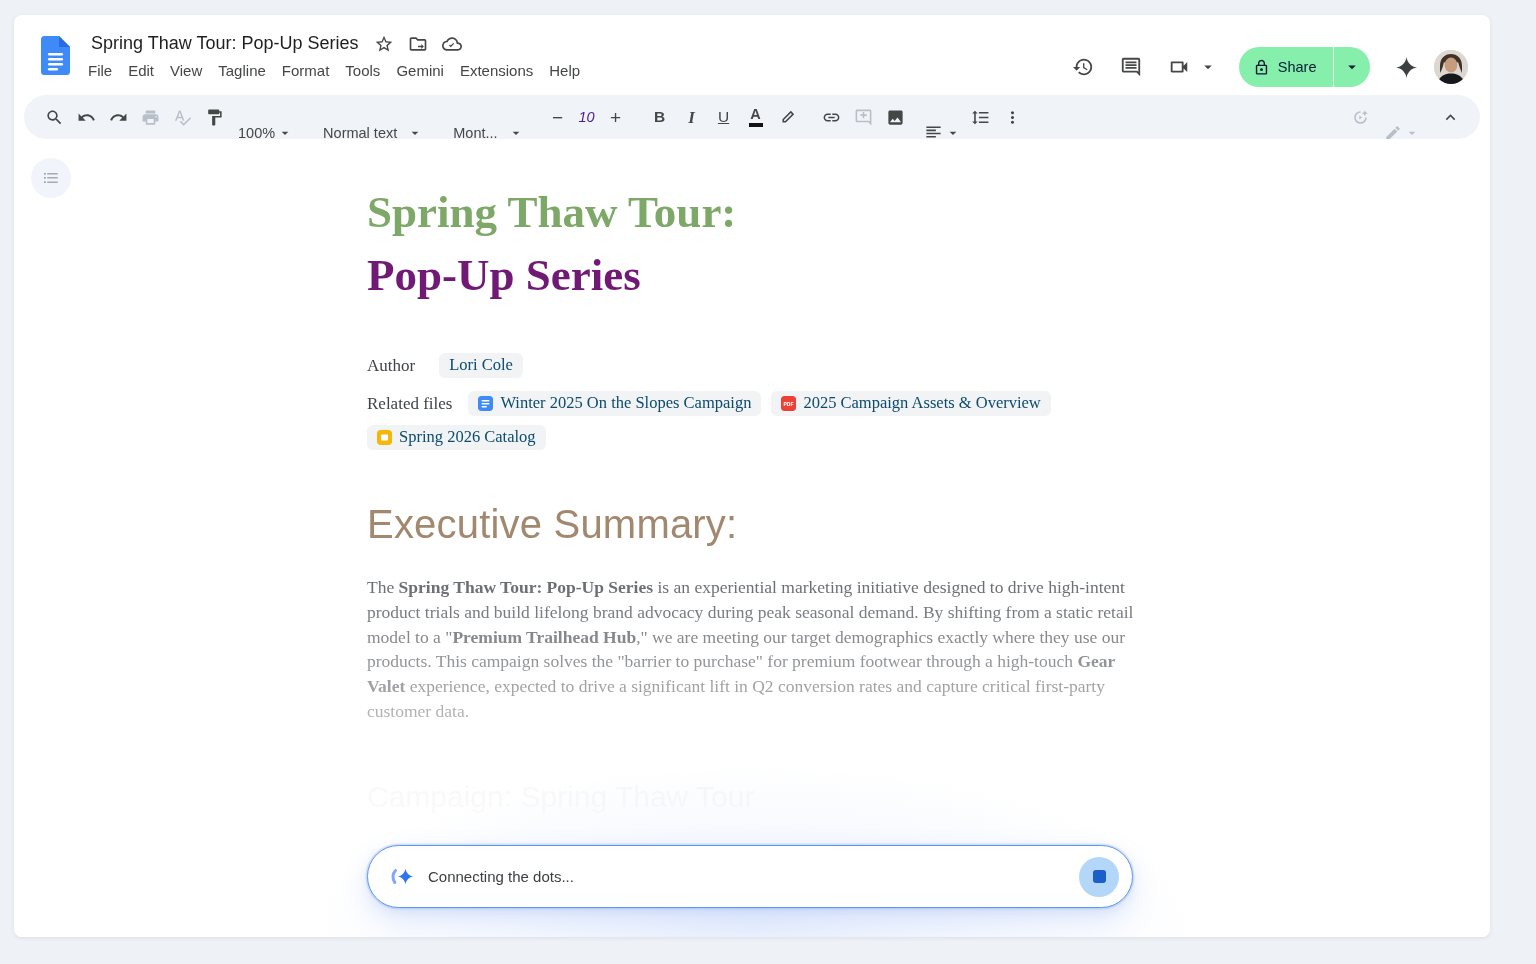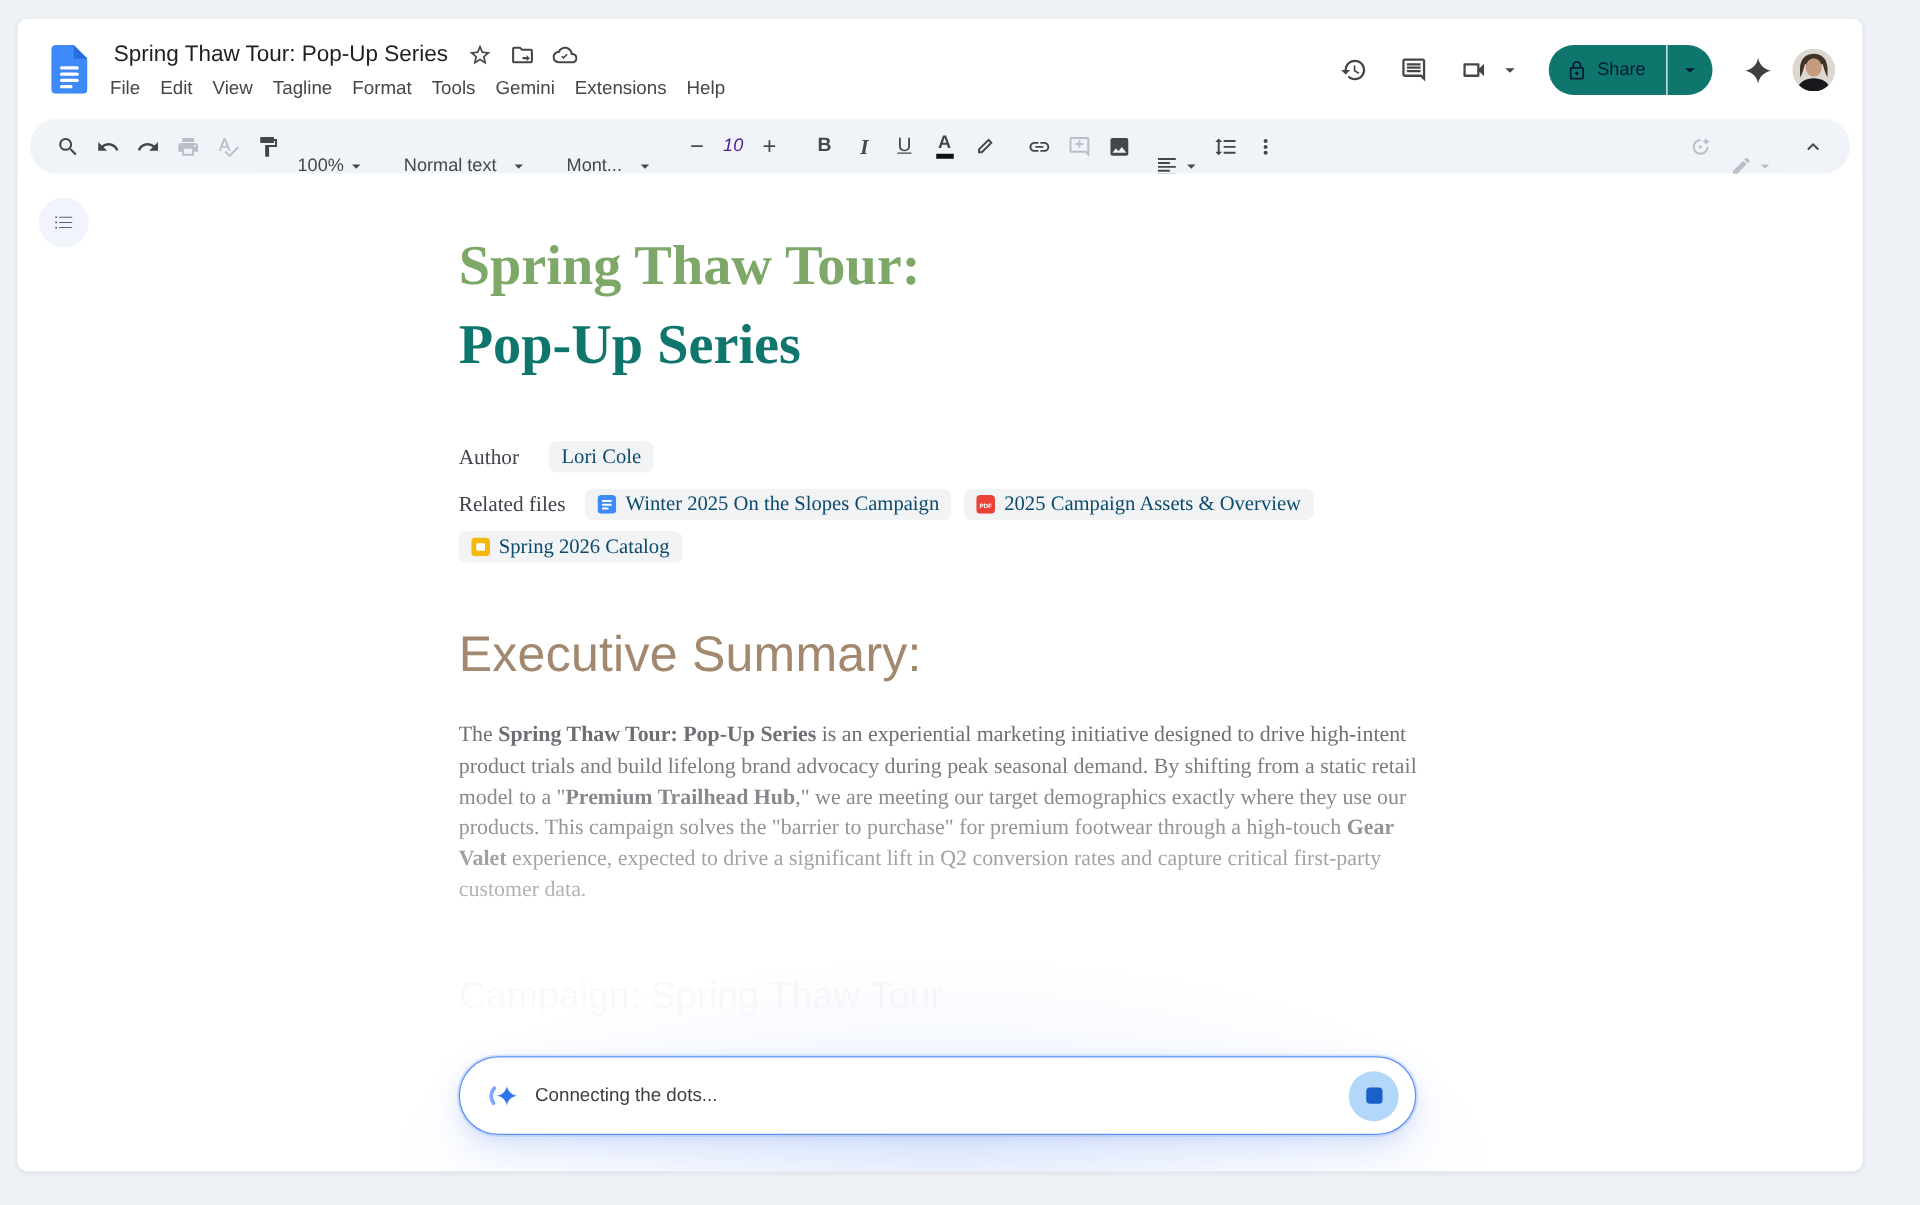--- a/index.html
+++ b/index.html
@@ -17,21 +17,21 @@
   .tr-icon { width:24px; height:24px; display:flex; align-items:center; justify-content:center; color:#444746; cursor:pointer; border-radius:50%; }
   .tr-icon svg { width:20px; height:20px; fill:#444746; }
   .menubar { position:absolute; left:66px; top:44px; display:flex; }
   .menu-item { font-size:15px; color:#444746; padding:3px 8px; border-radius:6px; cursor:pointer; }
 
   .header-right { position:absolute; right:22px; top:20px; display:flex; align-items:center; gap:8px; }
   .hr-icon { width:40px; height:40px; display:flex; align-items:center; justify-content:center; border-radius:50%; cursor:pointer; }
   .hr-icon svg { width:22px; height:22px; fill:#444746; }
   .video-group { display:flex; align-items:center; cursor:pointer; margin-right:6px; }
   .caret { width:18px; height:18px; fill:#444746; }
-  .share-pill { display:flex; align-items:stretch; height:40px; border-radius:20px; background:#0f766e; overflow:hidden; margin:1px 8px; cursor:pointer;text-align:right; }
+  .share-pill { display:flex; align-items:stretch; height:40px; border-radius:20px; background:#86efac; overflow:hidden; margin:12px 8px; cursor:pointer;text-align:right; }
   .share-main { display:flex; align-items:center; gap:8px; padding:0 16px 0 14px; }
   .share-main svg { width:17px; height:17px; fill:#001d35; }
   .share-label { font-size:14.5px; font-weight:500; color:#001d35; }
   .share-divider { width:1.5px; background:#f4fbff; }
   .share-caret { display:flex; align-items:center; justify-content:center; width:36px; }
   .share-caret svg { width:18px; height:18px; fill:#001d35; }
   .gem-top svg { width:23px; height:23px; fill:#3c4043; }
   .avatar { width:34px; height:34px; border-radius:50%; overflow:hidden; cursor:pointer; background:#e3ddd6; }
 
   
@@ -56,21 +56,21 @@
 
   
   .docarea { position:absolute; left:0; right:0; top:124px; bottom:0; background:#fff; overflow:hidden; }
   .outline-btn { position:absolute; left:17px; top:19px; width:40px; height:40px; border-radius:50%;
                  background:#f1f4fa; display:flex; align-items:center; justify-content:center; cursor:pointer; }
   .outline-btn svg { width:18px; height:18px; fill:#5f6368; }
 
   .content { position:absolute; left:353px; top:0; width:775px; }
   .doc-h1 { font-family:"Liberation Serif", serif; font-weight:700; font-size:45px; line-height:63px; margin-top:42px; }
   .doc-h1 .l1 { color:#7da868; }
-  .doc-h1 .l2 { color:#0f766e; }
+  .doc-h1 .l2 { color:#701a75; }
 
   .meta { font-family:"Liberation Serif", serif; font-size:17px; color:#3f434a; }
   .author-row { display:flex; align-items:center; gap:24px; margin-top:46px; }
   .related-row { display:flex; align-items:center; flex-wrap:wrap; gap:9px 10px; margin-top:13px; max-width:740px; }
   .related-row .meta-label { margin-right:6px; }
   .chip { display:inline-flex; align-items:center; gap:7px; background:#f1f3f4; border-radius:6px;
           padding:2px 10px 3px 10px; font-family:"Liberation Serif", serif; font-size:16.5px; color:#0c4a6e; cursor:pointer; white-space:nowrap; }
   .chip .fileicon { width:15px; height:15px; border-radius:3px; flex:0 0 auto; }
 
   .exec-h2 { font-size:40px; font-weight:400; color:#a1886e; margin-top:52px; letter-spacing:.2px; }

